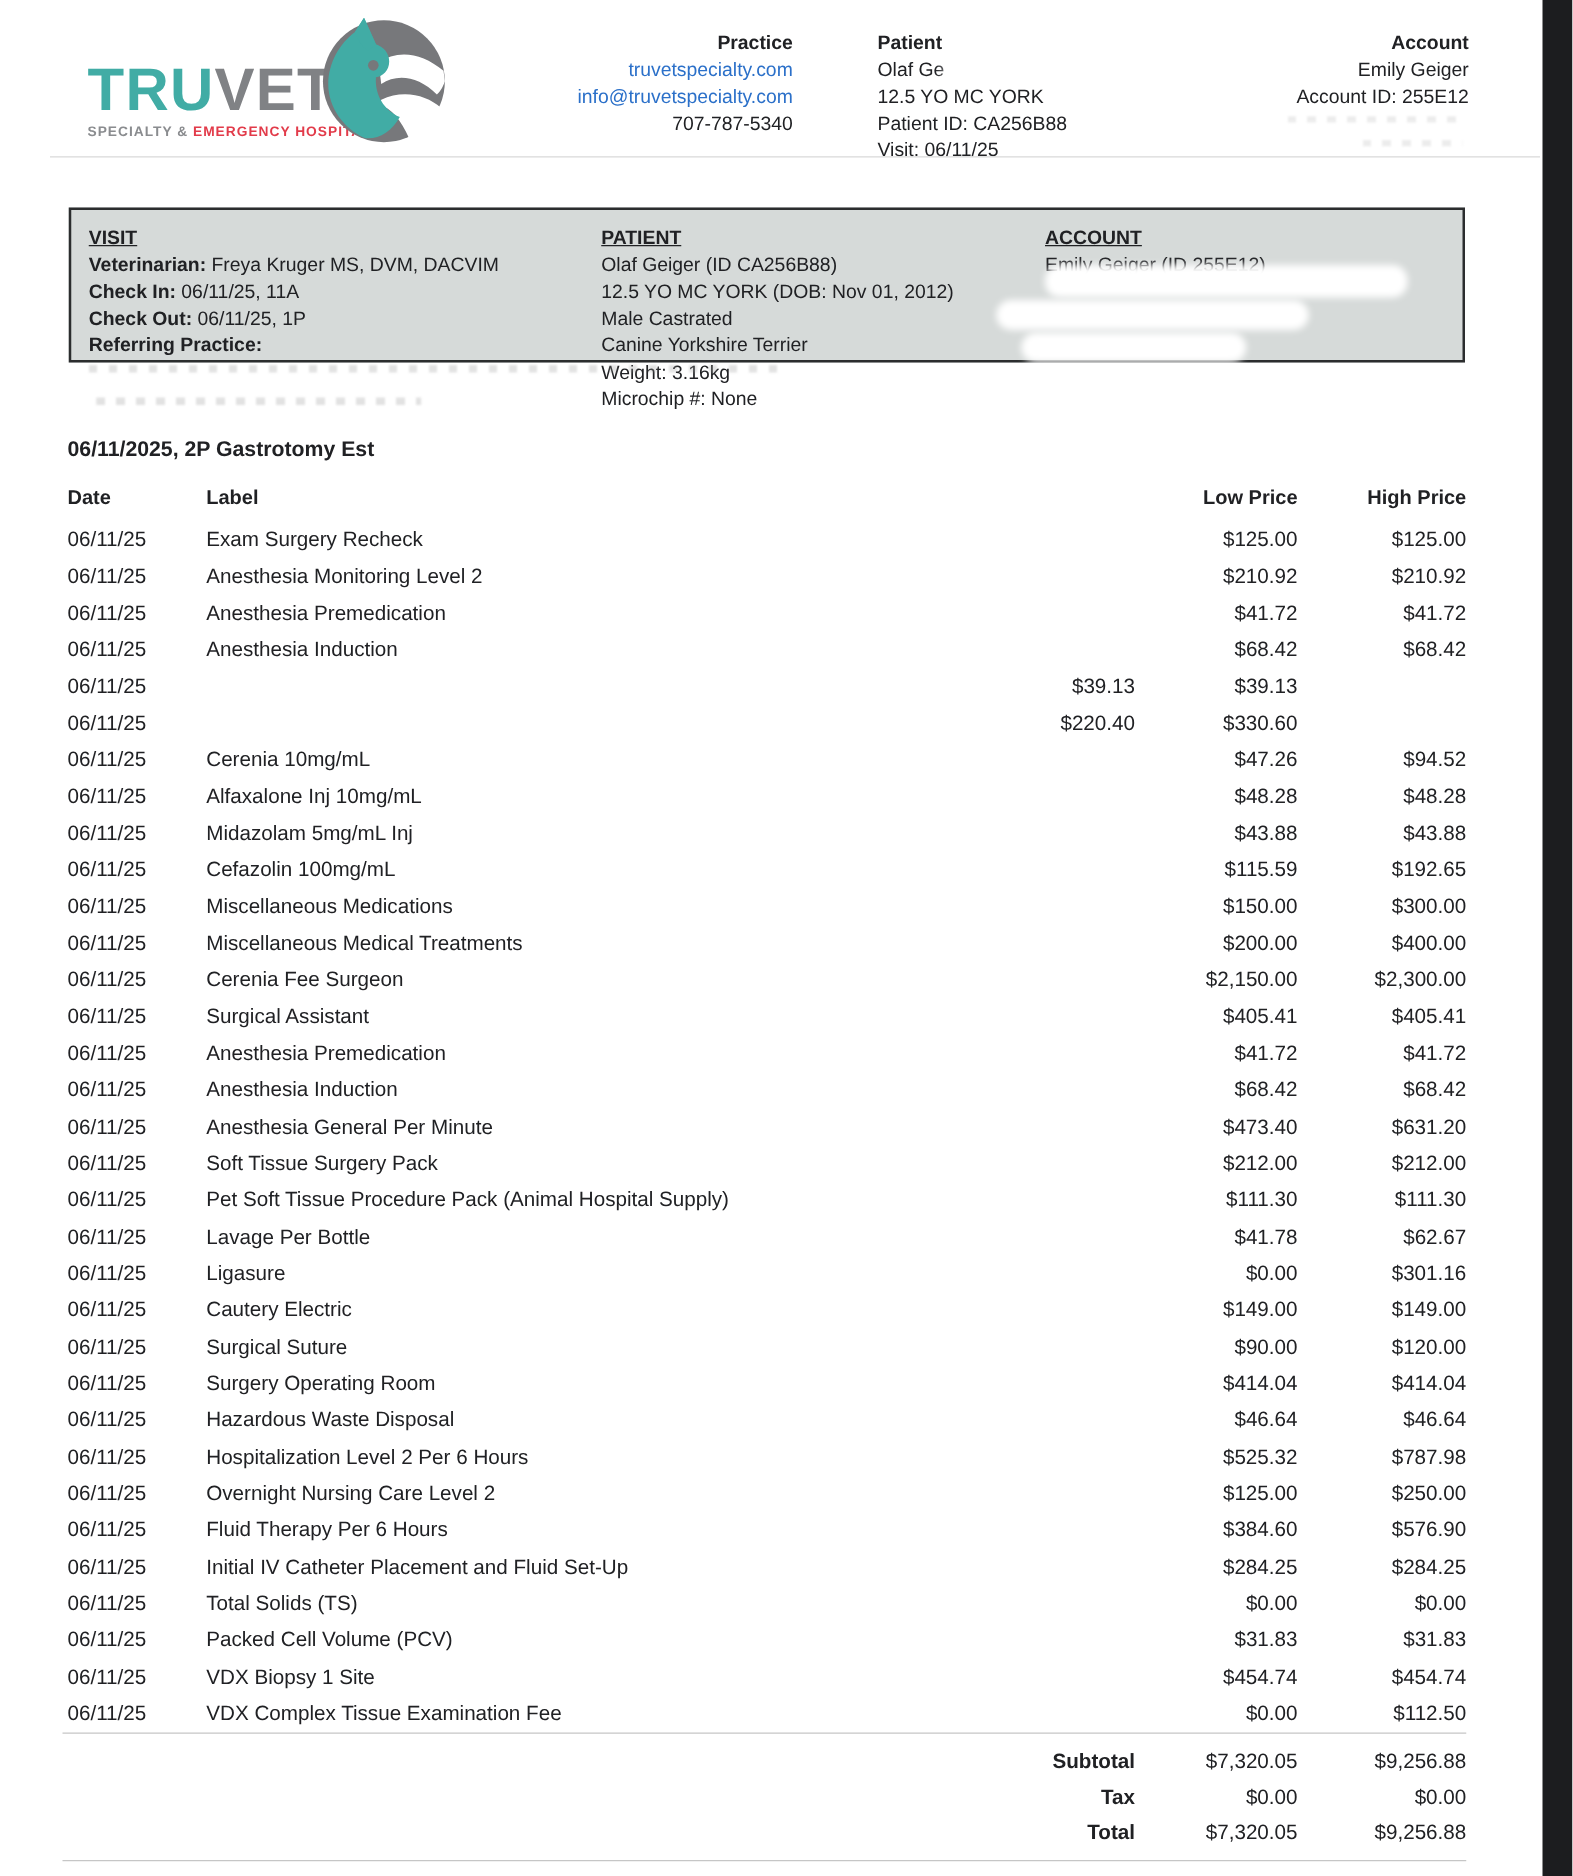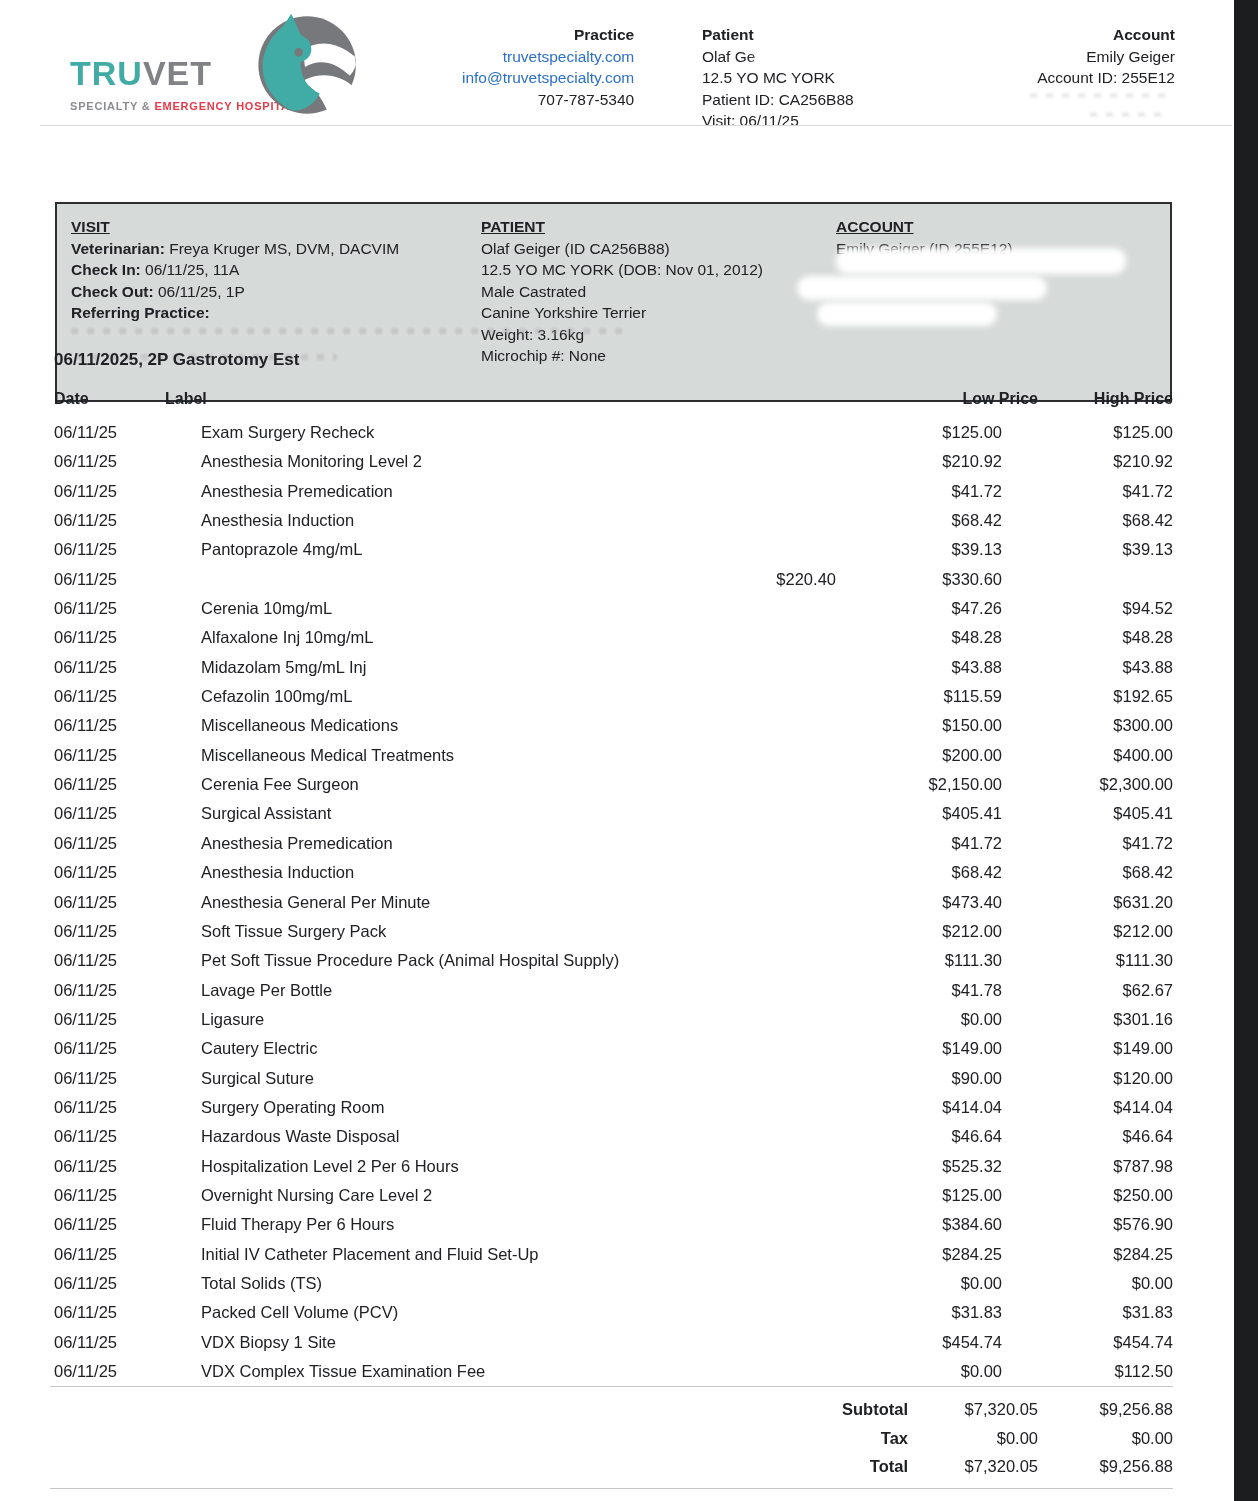--- a/index.html
+++ b/index.html
@@ -6,21 +6,21 @@
   body{
     width:1258px;height:1501px;position:relative;background:#ffffff;
     font-family:"Liberation Sans", sans-serif;color:#202124;overflow:hidden;
   }
 
   
   .edge-strip{position:absolute;top:0;right:0;width:24px;height:1501px;background:#1c1d1f;}
 
   
   .logo-block{position:absolute;left:70px;top:50px;}
-  .brand{font-size:34px;font-weight:700;letter-spacing:1px;line-height:46px;}
+  .brand{font-size:48px;font-weight:700;letter-spacing:1px;line-height:46px;}
   .brand .tru{color:#41aca5;}
   .brand .vet{color:#808285;}
   .tagline{font-size:11px;font-weight:700;letter-spacing:.8px;margin-top:4px;}
   .tagline .tg-gray{color:#8a8c8f;}
   .tagline .tg-red{color:#e23b4a;}
   .logo-mark{position:absolute;left:252px;top:12px;width:106px;height:106px;}
 
   
   .hdr-col{position:absolute;top:24px;font-size:15.5px;line-height:21.5px;}
   .hdr-col .hlabel{font-weight:700;}
@@ -32,37 +32,37 @@
   .name-fade::after{content:"";position:absolute;top:0;left:46px;width:46px;height:21px;
     background:linear-gradient(to right,rgba(255,255,255,0) 0%,#fff 55%);}
   .hdr-rule{position:absolute;left:40px;top:125px;width:1192px;height:0;border-top:1.5px solid #d9d9d9;}
 
   
   .smudge{position:absolute;opacity:.28;filter:blur(1px);
     background:repeating-linear-gradient(90deg,#9a9a9a 0 7px,transparent 7px 16px);}
   .smudge.light{opacity:.18;}
 
   
-  .visit-box{position:absolute;left:55px;top:166px;width:1117px;height:200px;
-    background:#d6dad9;border:2.5px solid #2b2d2e;box-sizing:border-box;margin-top:36px;}
+  .visit-box{position:absolute;left:55px;top:166px;width:1117px;height:124px;
+    background:#d6dad9;border:2.5px solid #2b2d2e;box-sizing:border-box;}
   .vb-inner{position:relative;width:100%;height:100%;}
   .vb-col{position:absolute;top:12px;font-size:15.5px;line-height:21.5px;}
   .vb-col-visit{left:14px;width:400px;}
   .vb-col-patient{left:424px;width:345px;}
   .vb-col-account{left:779px;width:320px;}
   .vb-title{font-weight:700;text-decoration:underline;}
   .vb-line b{font-weight:700;}
   .white-blob{position:absolute;background:#fff;filter:blur(3px);border-radius:12px;}
 
   
   .est-title{position:absolute;left:54px;top:350px;font-size:17px;font-weight:700;text-align:right;}
   .est-table{position:absolute;left:54px;top:386px;width:1119px;}
   .trow,.thead{display:grid;grid-template-columns:111px 1fr 130px 135px;align-items:baseline;}
   .thead{font-weight:700;font-size:16px;line-height:26px;margin-bottom:6px;}
-  .trow{font-size:16.5px;line-height:29.35px;gap:36px;}
+  .trow{font-size:16.5px;line-height:29.35px;}
   .cell.low,.cell.high,.hcell.low,.hcell.high{text-align:right;}
 
   
   .totals{position:absolute;left:50px;top:1386px;width:1123px;border-top:1.5px solid #c6c6c6;padding-top:8px;}
   .totrow{display:grid;grid-template-columns:111px 1fr 130px 135px;font-size:16.5px;line-height:28.6px;}
   .totrow .tlabel{grid-column:1 / 3;text-align:right;font-weight:700;}
   .totrow .tlow,.totrow .thigh{text-align:right;}
   .bottom-rule{position:absolute;left:50px;top:1488px;width:1123px;height:0;border-top:1.5px solid #c6c6c6;}
 </style>
 </head>
@@ -177,21 +177,20 @@
         <div class="cell high">$41.72</div>
       </div>
       <div class="trow">
         <div class="cell date">06/11/25</div>
         <div class="cell label">Anesthesia Induction</div>
         <div class="cell low">$68.42</div>
         <div class="cell high">$68.42</div>
       </div>
       <div class="trow">
         <div class="cell date">06/11/25</div>
-        <div class="cell label">Pantoprazole 4mg/mL</div>
         <div class="cell low">$39.13</div>
         <div class="cell high">$39.13</div>
       </div>
       <div class="trow">
         <div class="cell date">06/11/25</div>
         <div class="cell low">$220.40</div>
         <div class="cell high">$330.60</div>
       </div>
       <div class="trow">
         <div class="cell date">06/11/25</div>

